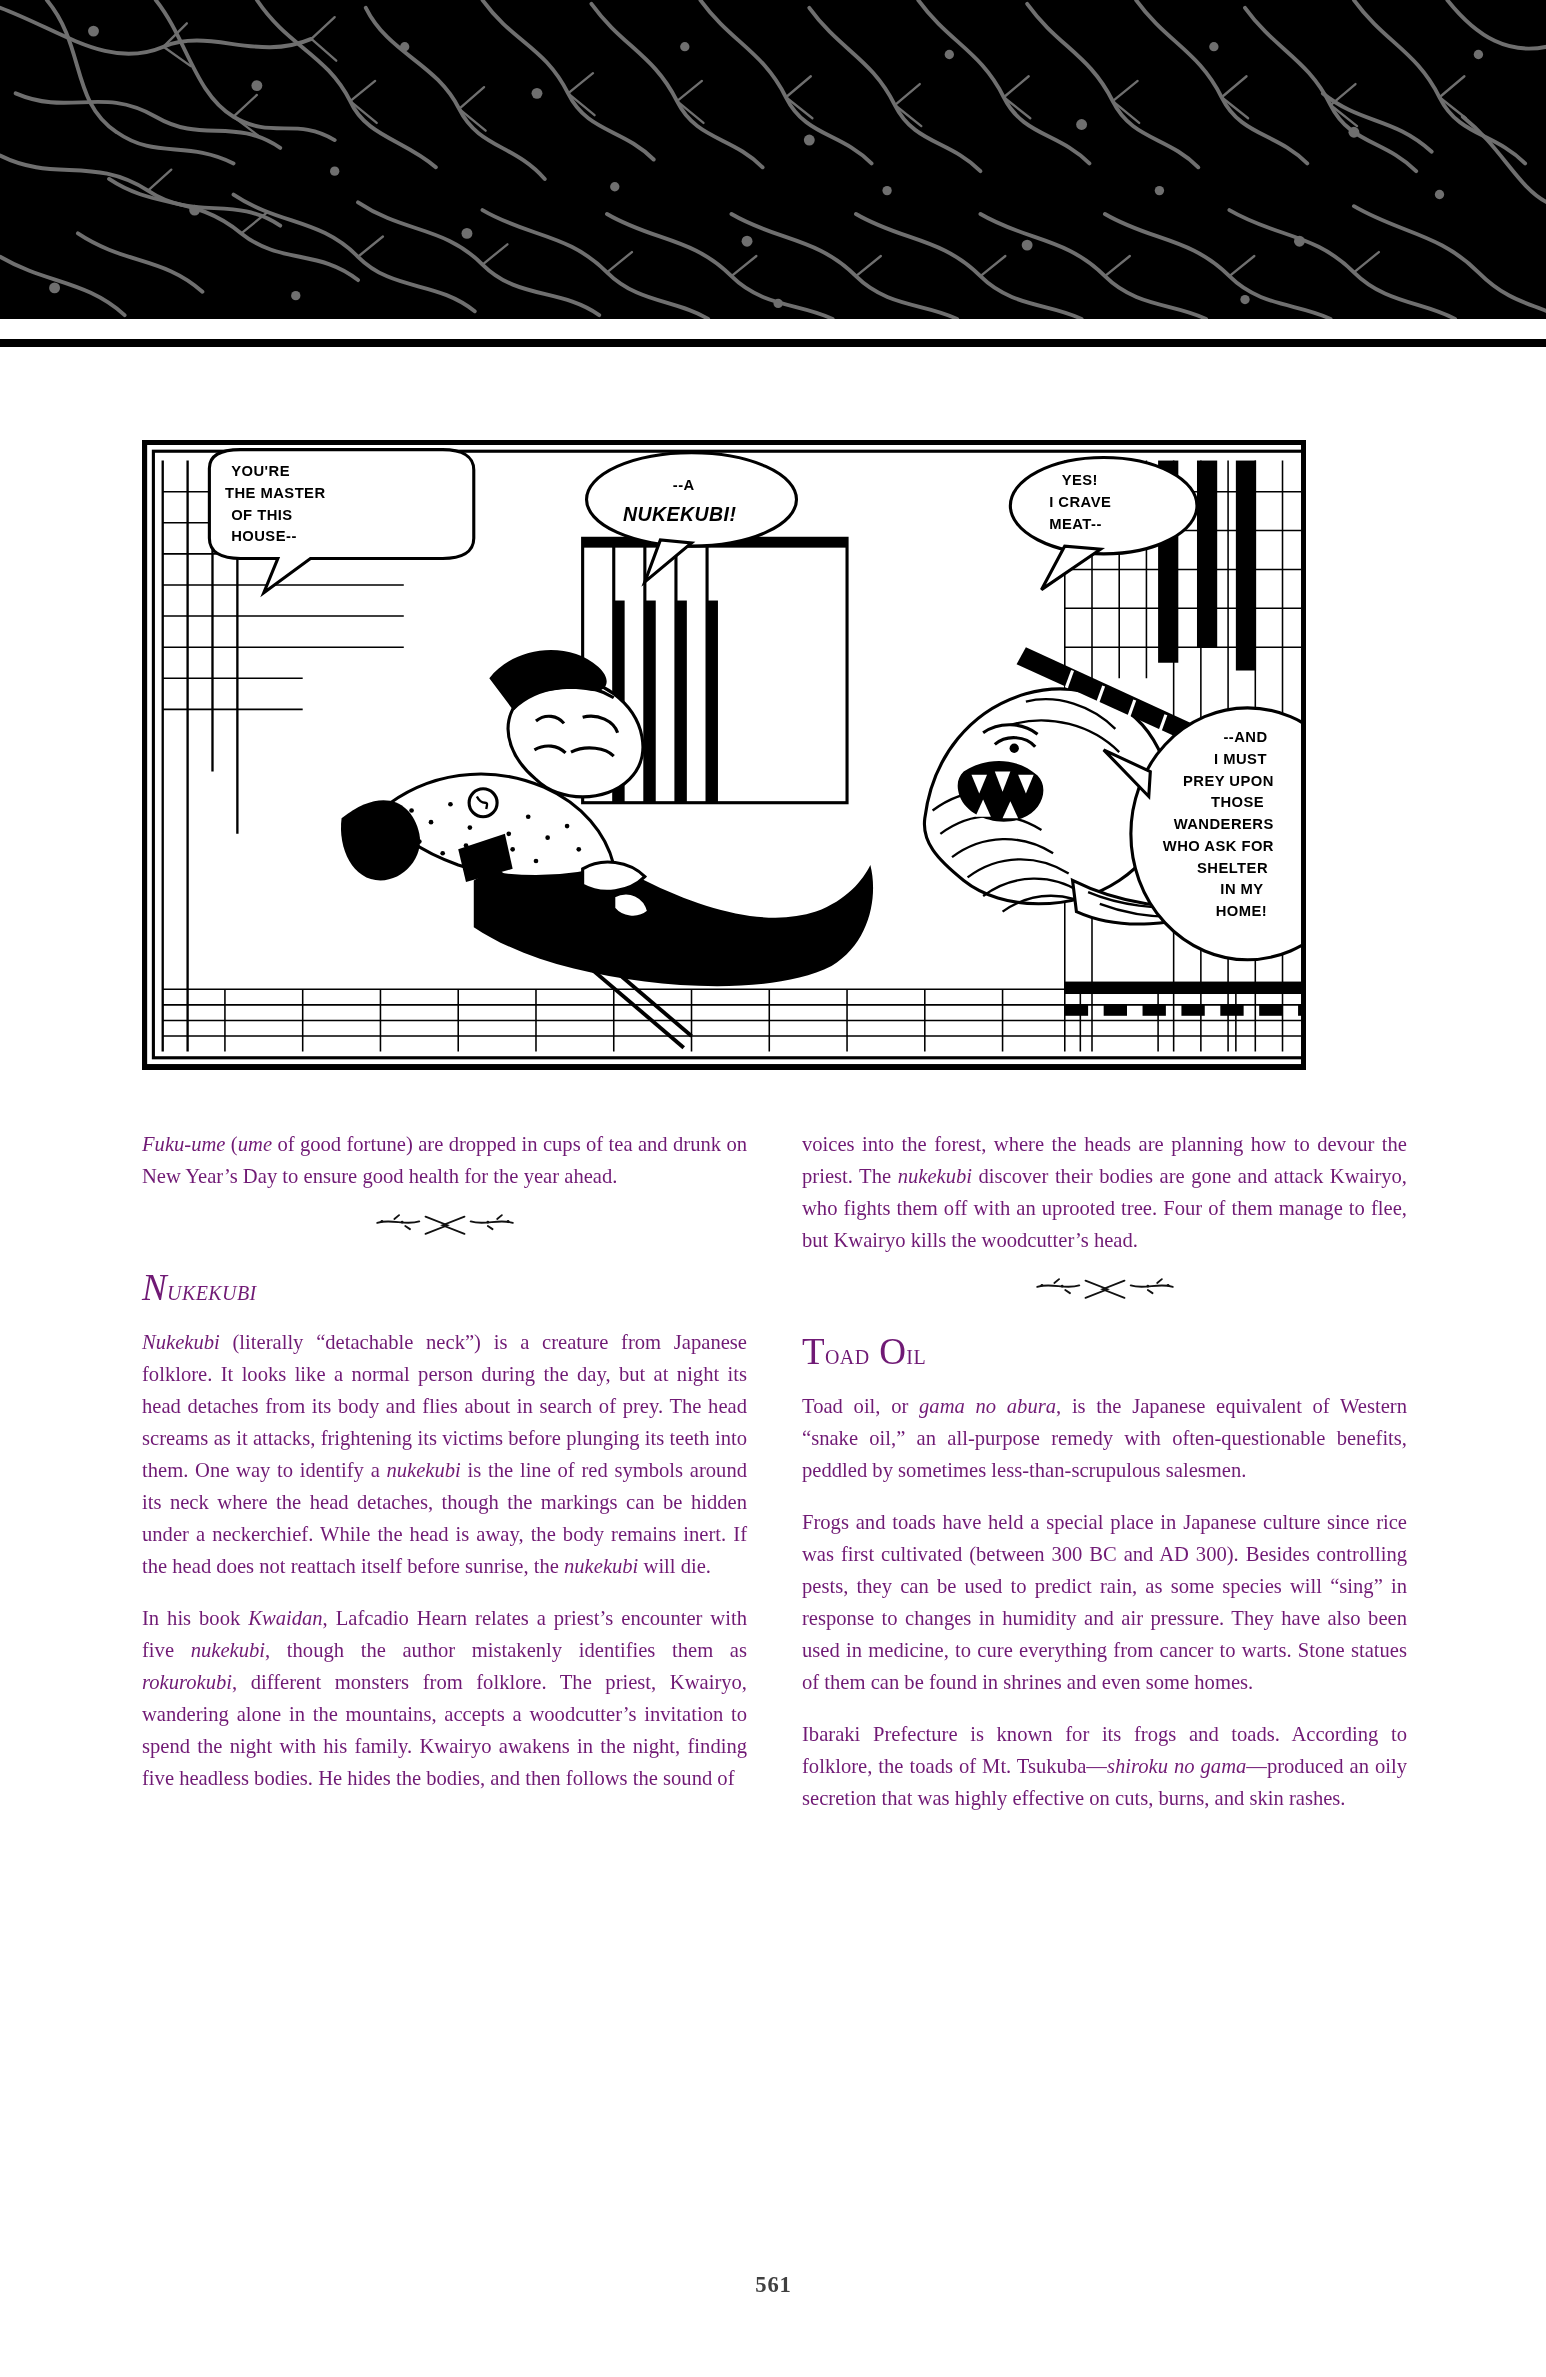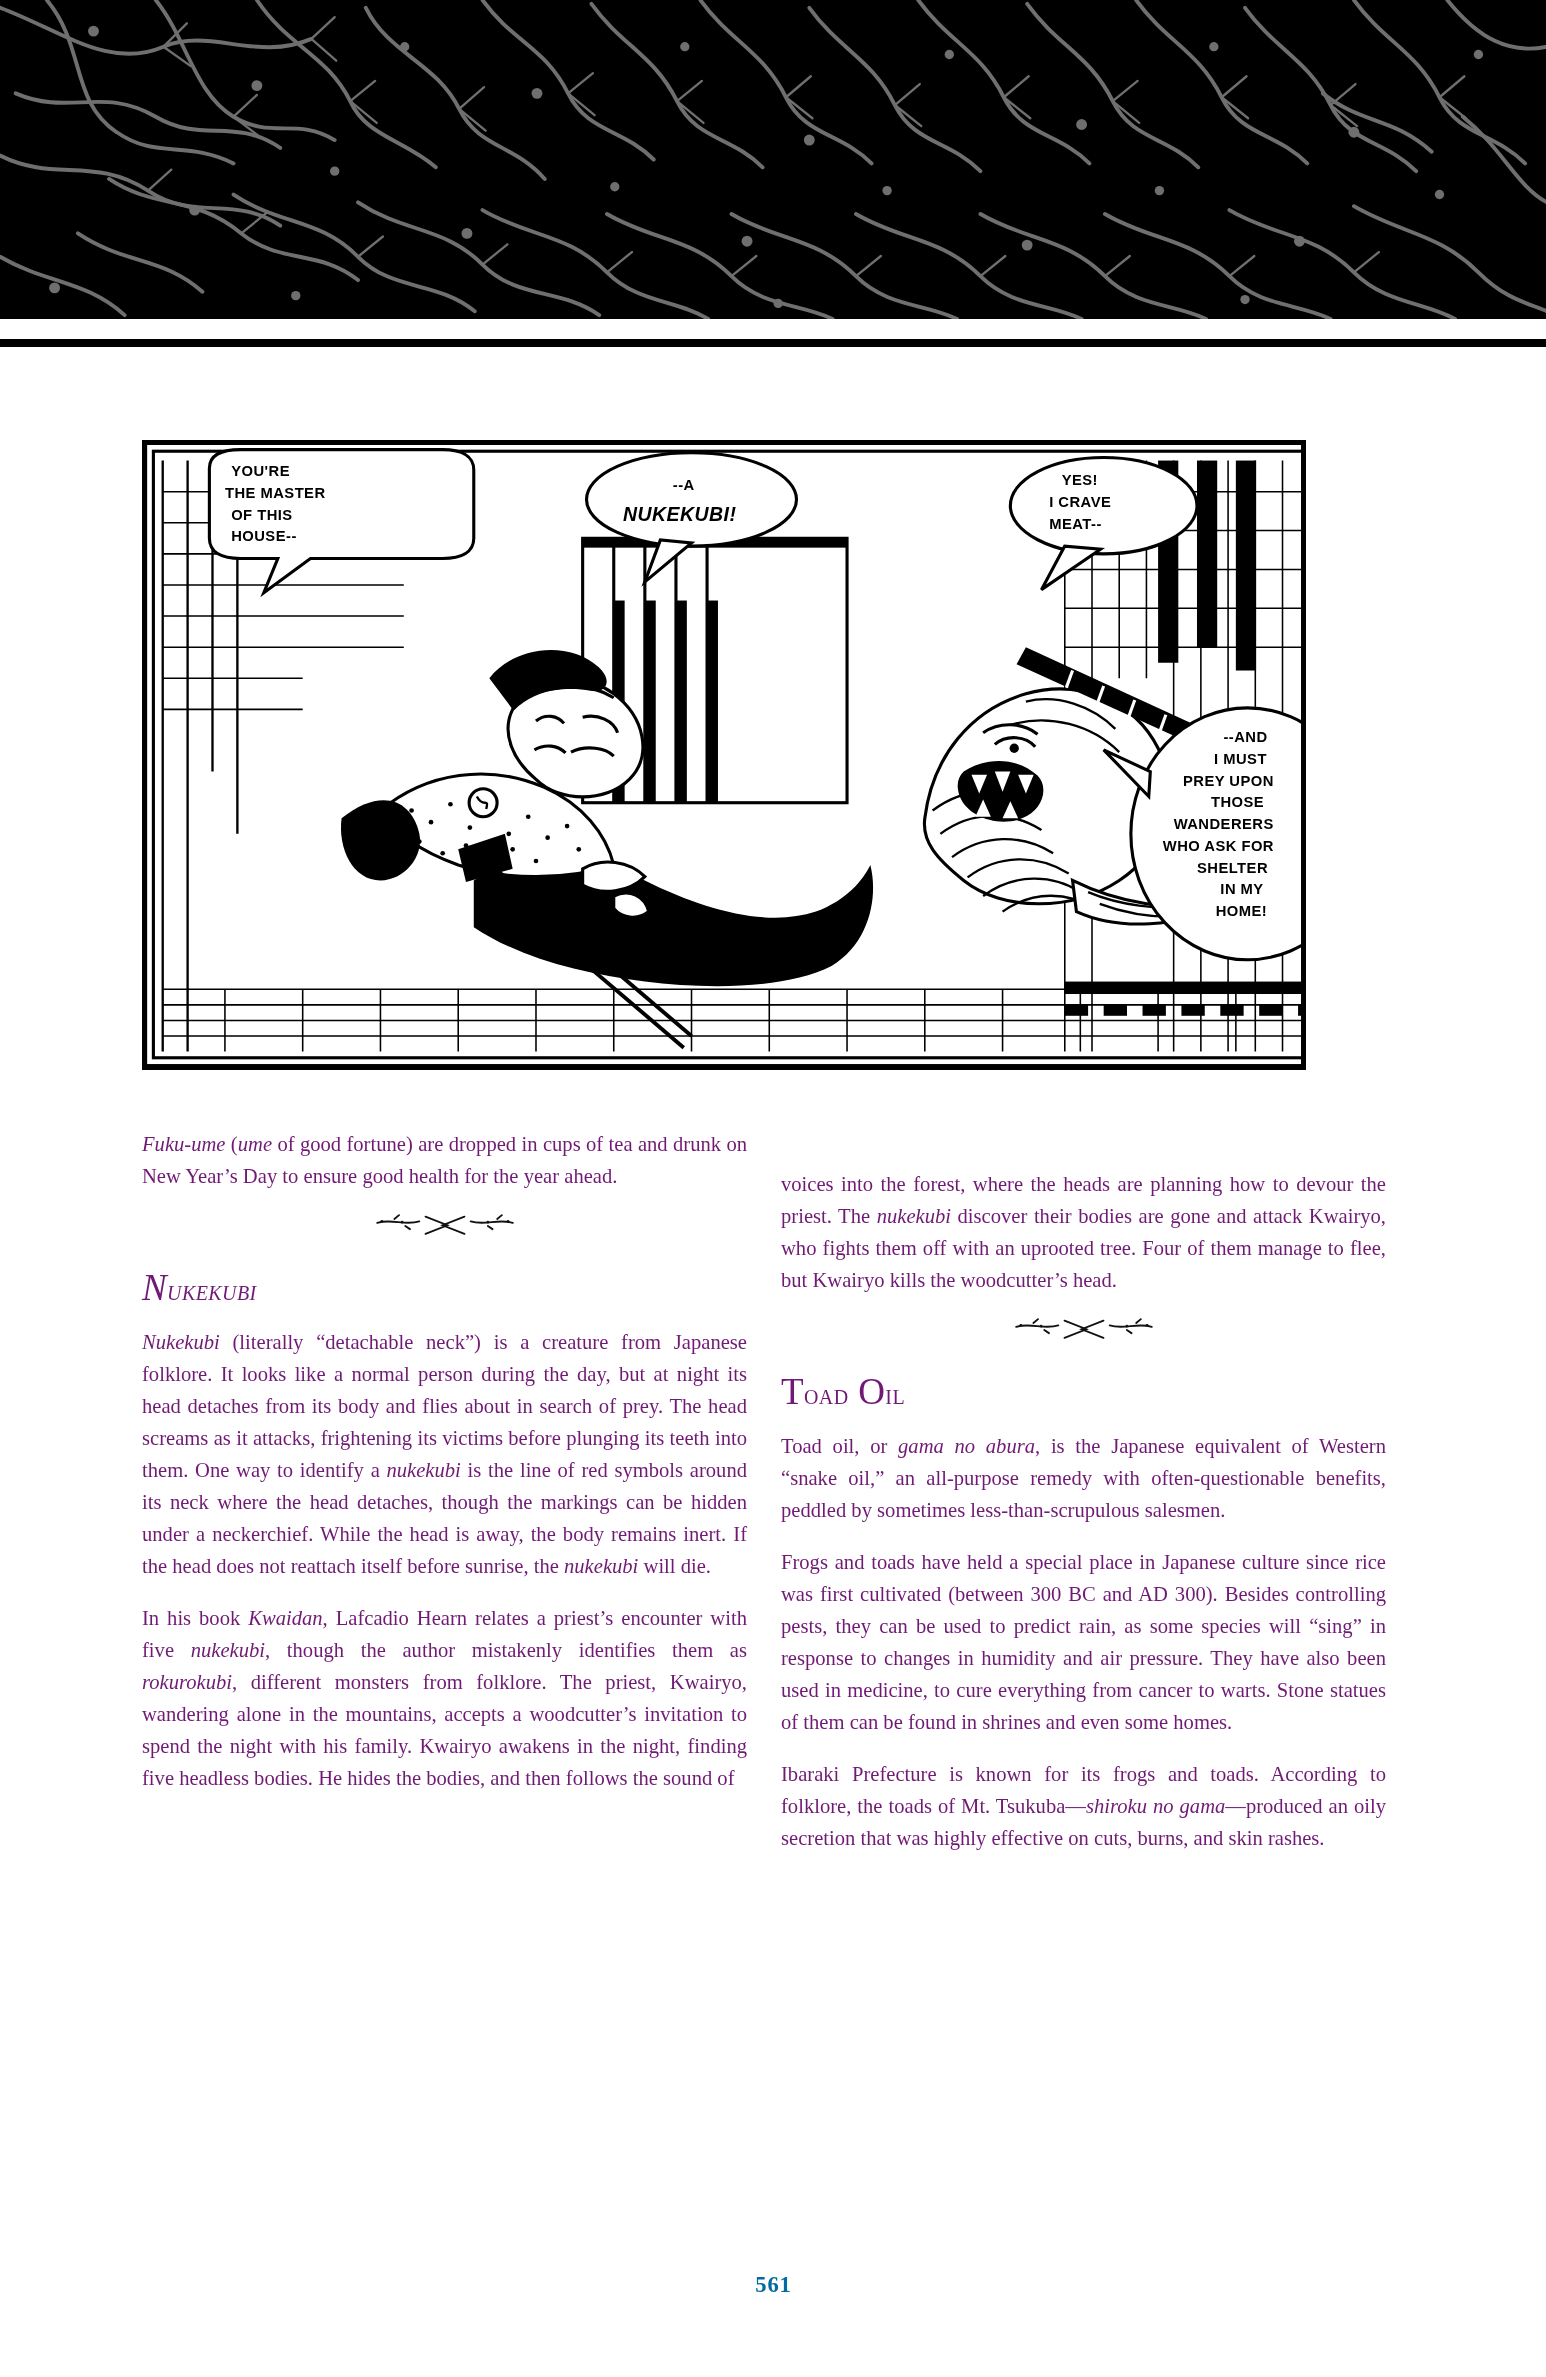--- a/index.html
+++ b/index.html
@@ -55,21 +55,21 @@
   .col {
     position: absolute;
     top: 1128px;
     width: 605px;
     font-size: 20.6px;
     line-height: 32px;
     text-align: justify;
     color: #701a75;
   }
   .col-left { left: 142px; }
-  .col-right { left: 781px; margin-top: 40px; }
+  .col-right { left: 802px; }
 
   .col p {
     margin: 0 0 20px 0;
     text-indent: 0;
   }
 
   .section-title {
     font-family: "Liberation Serif", serif;
     font-size: 37px;
     line-height: 44px;
@@ -96,21 +96,21 @@
   
   .page-number {
     position: absolute;
     left: 0;
     top: 2272px;
     width: 1547px;
     text-align: center;
     font-size: 22.6px;
     font-weight: bold;
     letter-spacing: 0.8px;
-    color: #0369a1;
+    color: #404040;
   }
 
   
   .balloon-text {
     font-family: "Liberation Sans", sans-serif;
     font-weight: bold;
     font-size: 19px;
     fill: #000;
     letter-spacing: 0.6px;
   }

